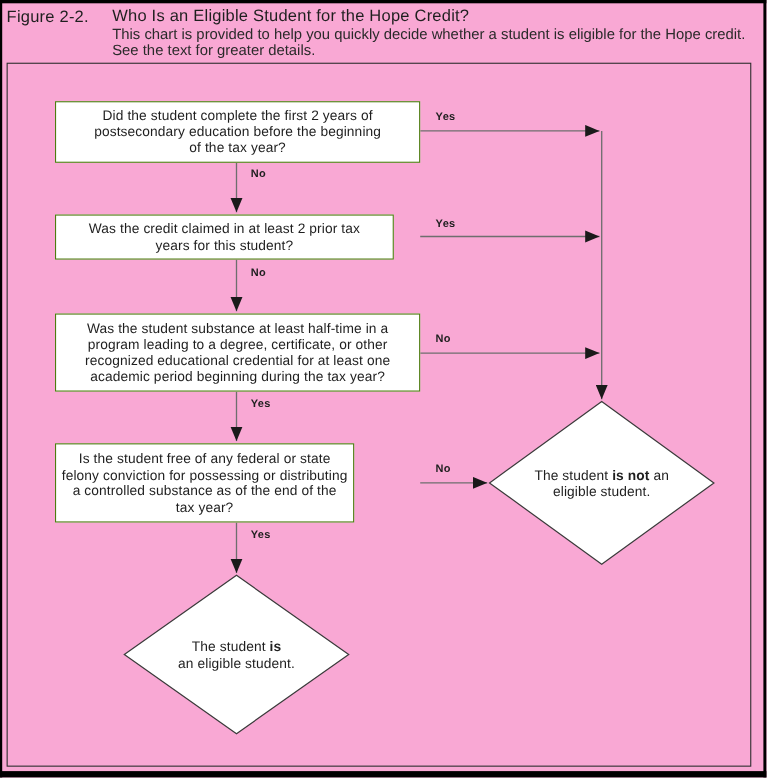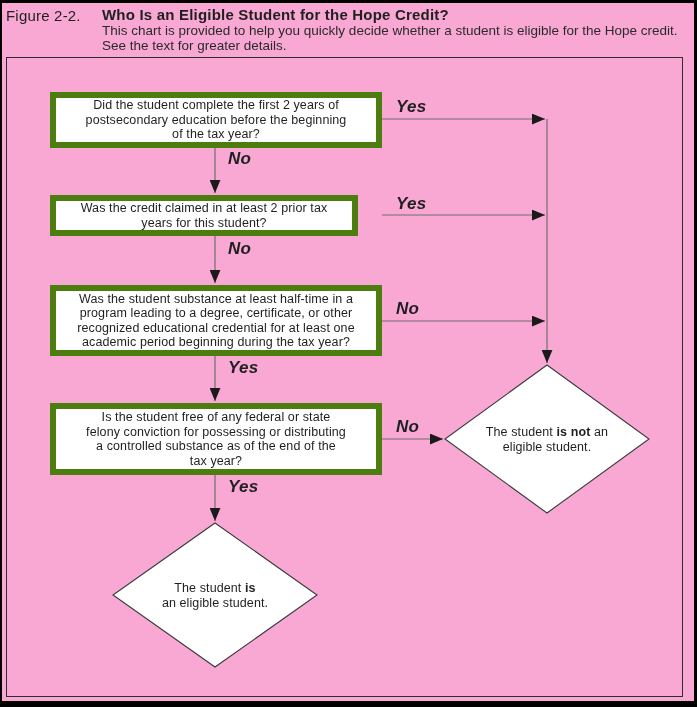--- a/index.html
+++ b/index.html
@@ -19,21 +19,21 @@
   .edge-right  { left: 694px; top: 0; width: 3px; height: 707px; }
   .edge-bottom { left: 0; top: 701px; width: 697px; height: 6px; }
 
   
   .fig-label {
     position: absolute; left: 6px; top: 7px;
     font-size: 15px; letter-spacing: 0.2px;
   }
   .fig-title {
     position: absolute; left: 102px; top: 6px;
-    font-size: 15px; font-weight: bold; letter-spacing: 0.2px;
+    font-size: 15px; font-weight: normal; letter-spacing: 0.2px;
   }
   .fig-subtitle {
     position: absolute; left: 102px; top: 23px;
     font-size: 13.5px; line-height: 15px;
     white-space: pre-line; color: #2a2a2a;
   }
 
   
   .chart-frame {
     position: absolute; left: 6px; top: 57px;
@@ -41,35 +41,34 @@
     box-sizing: border-box;
     border: 1px solid #2e2e2e;
     background: transparent;
   }
 
   .wires { position: absolute; left: 0; top: 0; pointer-events: none; }
 
   .qbox {
     position: absolute;
     box-sizing: border-box;
-    border: 6px solid #4d7c0f;
+    border: 1px solid #4d7c0f;
     background: #ffffff;
     display: flex; align-items: center; justify-content: center;
     text-align: center;
   }
   .qtext {
     font-size: 12.5px; line-height: 14.5px;
     white-space: pre-line; letter-spacing: 0.1px;
   }
 
   .edge-label {
     position: absolute;
-    font-size: 17px; font-weight: bold; letter-spacing: 0.3px;
+    font-size: 10px; font-weight: bold; letter-spacing: 0.3px;
     line-height: 14px;
-    font-style: italic;
   }
 
   .diamond-label {
     position: absolute;
     text-align: center;
     font-size: 12.5px; line-height: 14.5px; letter-spacing: 0.1px;
   }
   .diamond-label strong { font-weight: bold; }
 </style>
 </head>
@@ -124,21 +123,21 @@
   <div class="qbox" style="left:50px; top:195px; width:308px; height:41px">
     <div class="qtext">Was the credit claimed in at least 2 prior tax
 years for this student?</div>
   </div>
   <div class="qbox" style="left:50px; top:285px; width:332px; height:71px">
     <div class="qtext">Was the student substance at least half-time in a
 program leading to a degree, certificate, or other
 recognized educational credential for at least one
 academic period beginning during the tax year?</div>
   </div>
-  <div class="qbox" style="left:50px; top:403px; width:332px; height:72px">
+  <div class="qbox" style="left:50px; top:403px; width:272px; height:72px">
     <div class="qtext">Is the student free of any federal or state
 felony conviction for possessing or distributing
 a controlled substance as of the end of the
 tax year?</div>
   </div>
 
   <div class="edge-label" style="left:396px; top:100px">Yes</div>
   <div class="edge-label" style="left:228px; top:152px">No</div>
   <div class="edge-label" style="left:396px; top:197px">Yes</div>
   <div class="edge-label" style="left:228px; top:242px">No</div>

